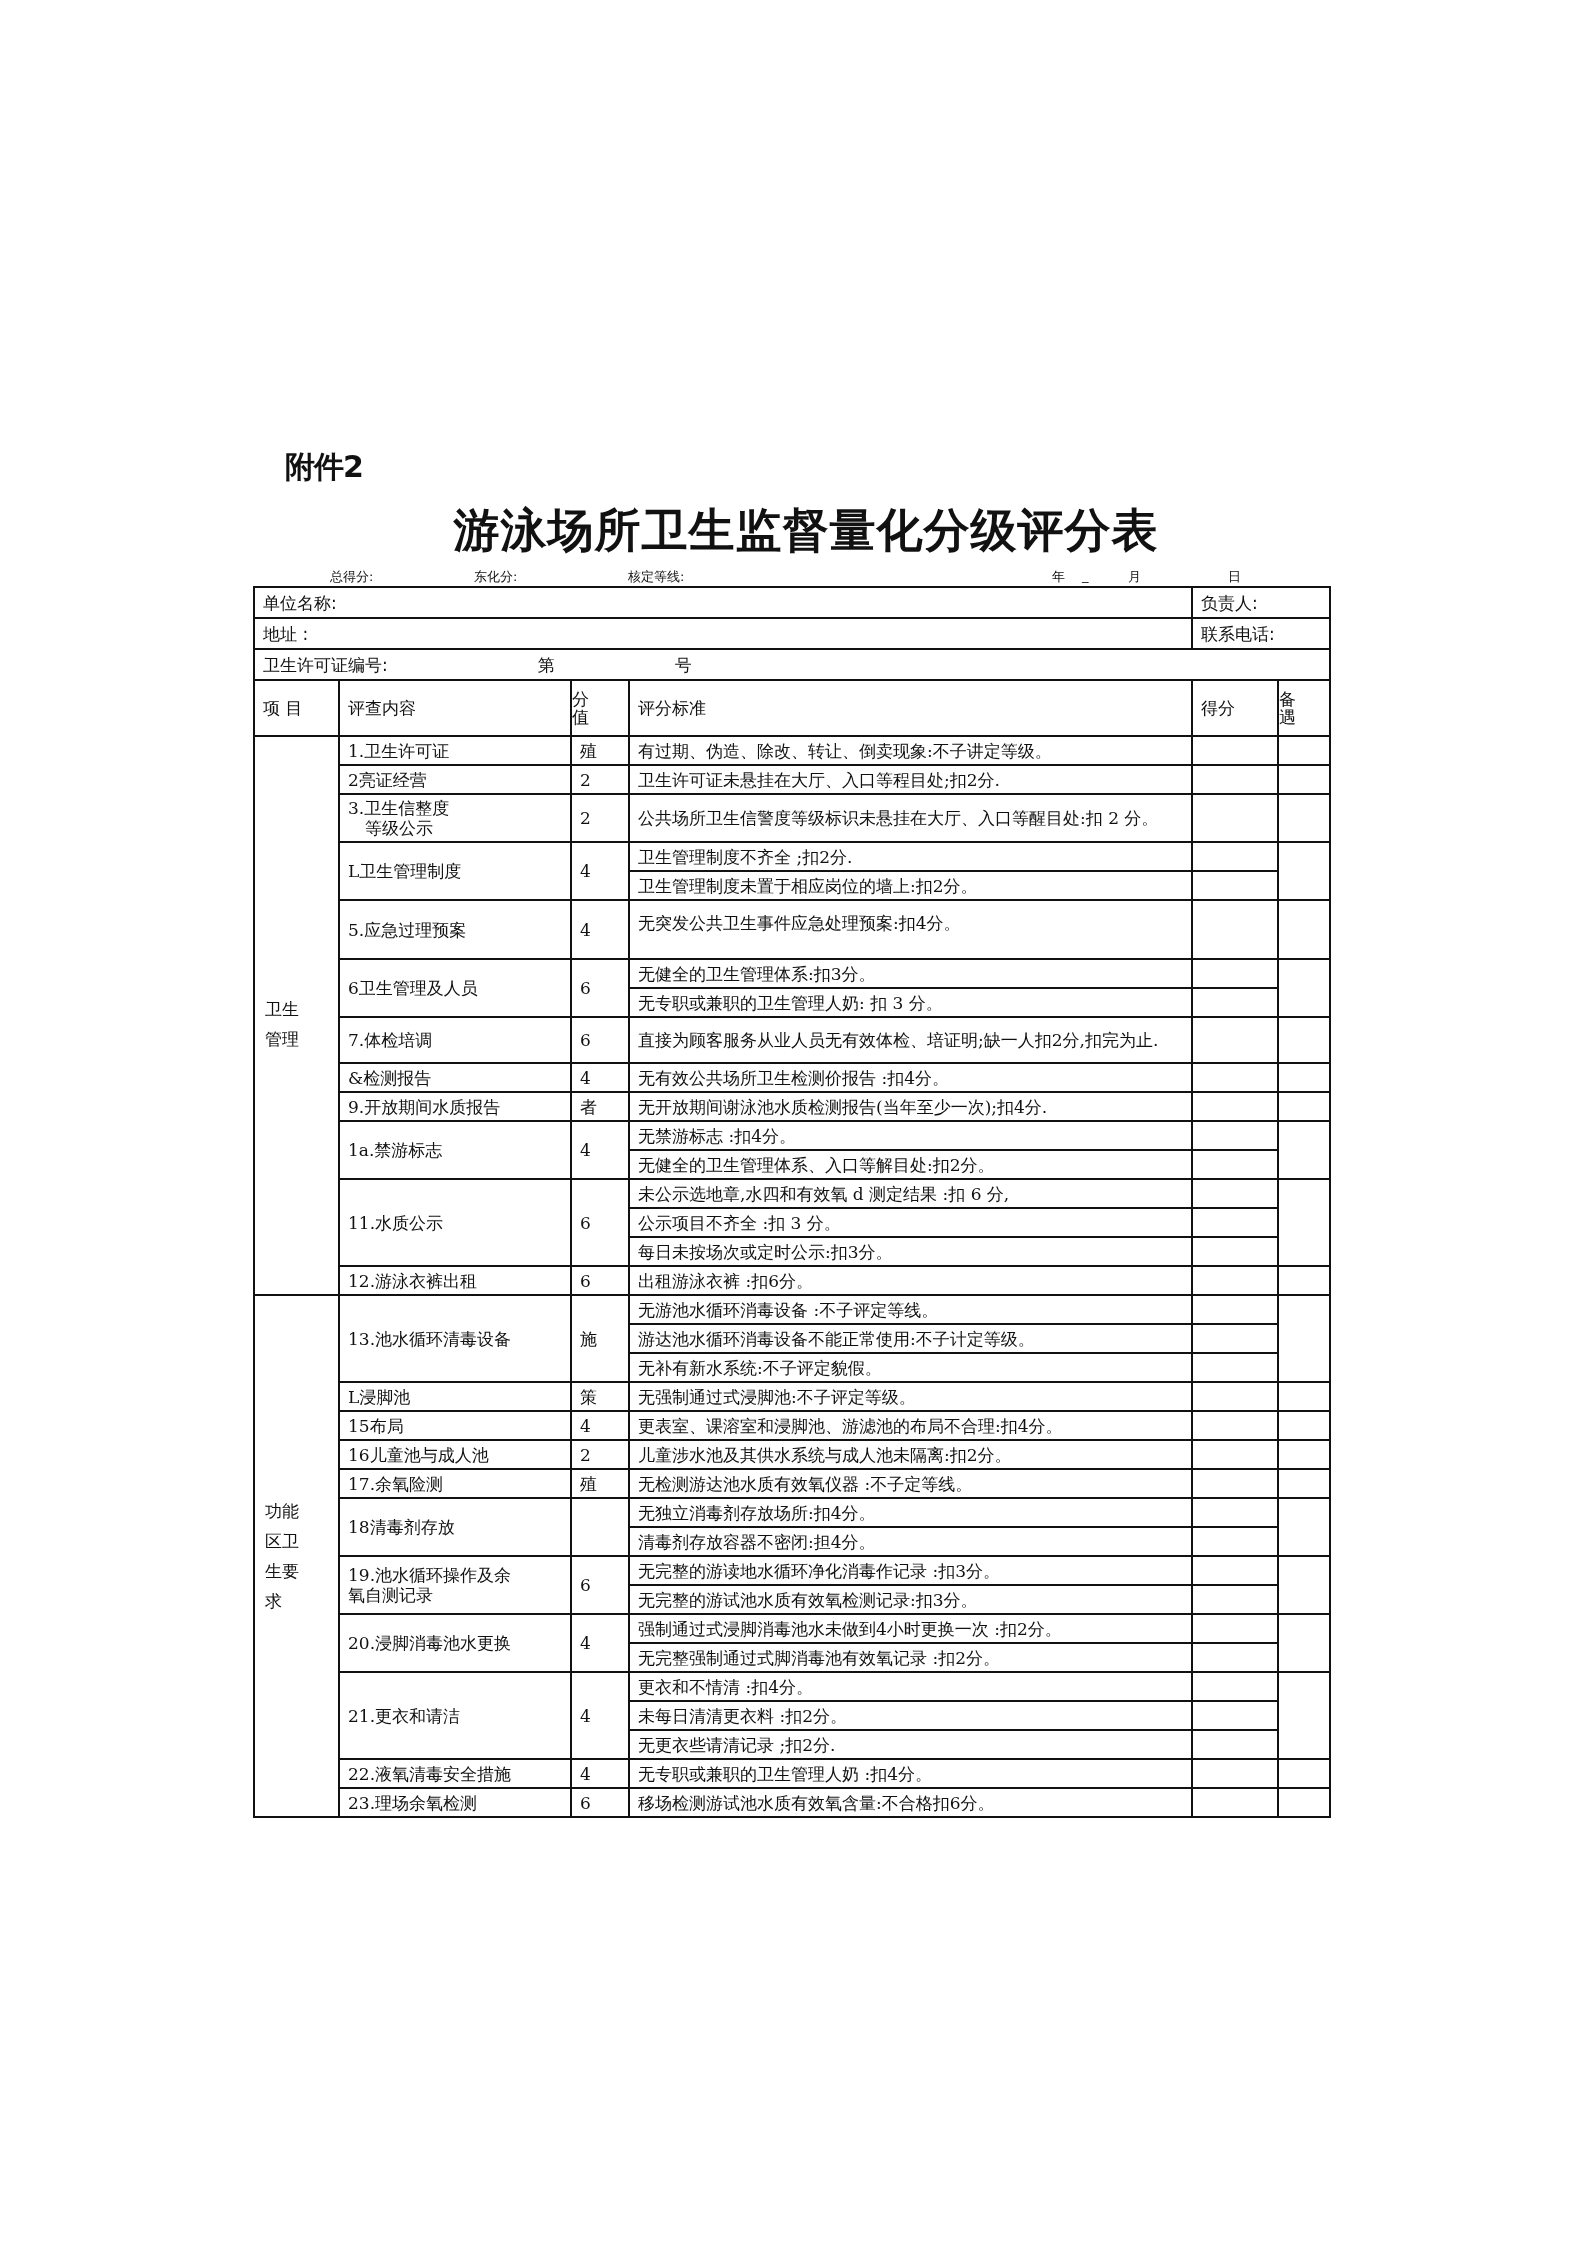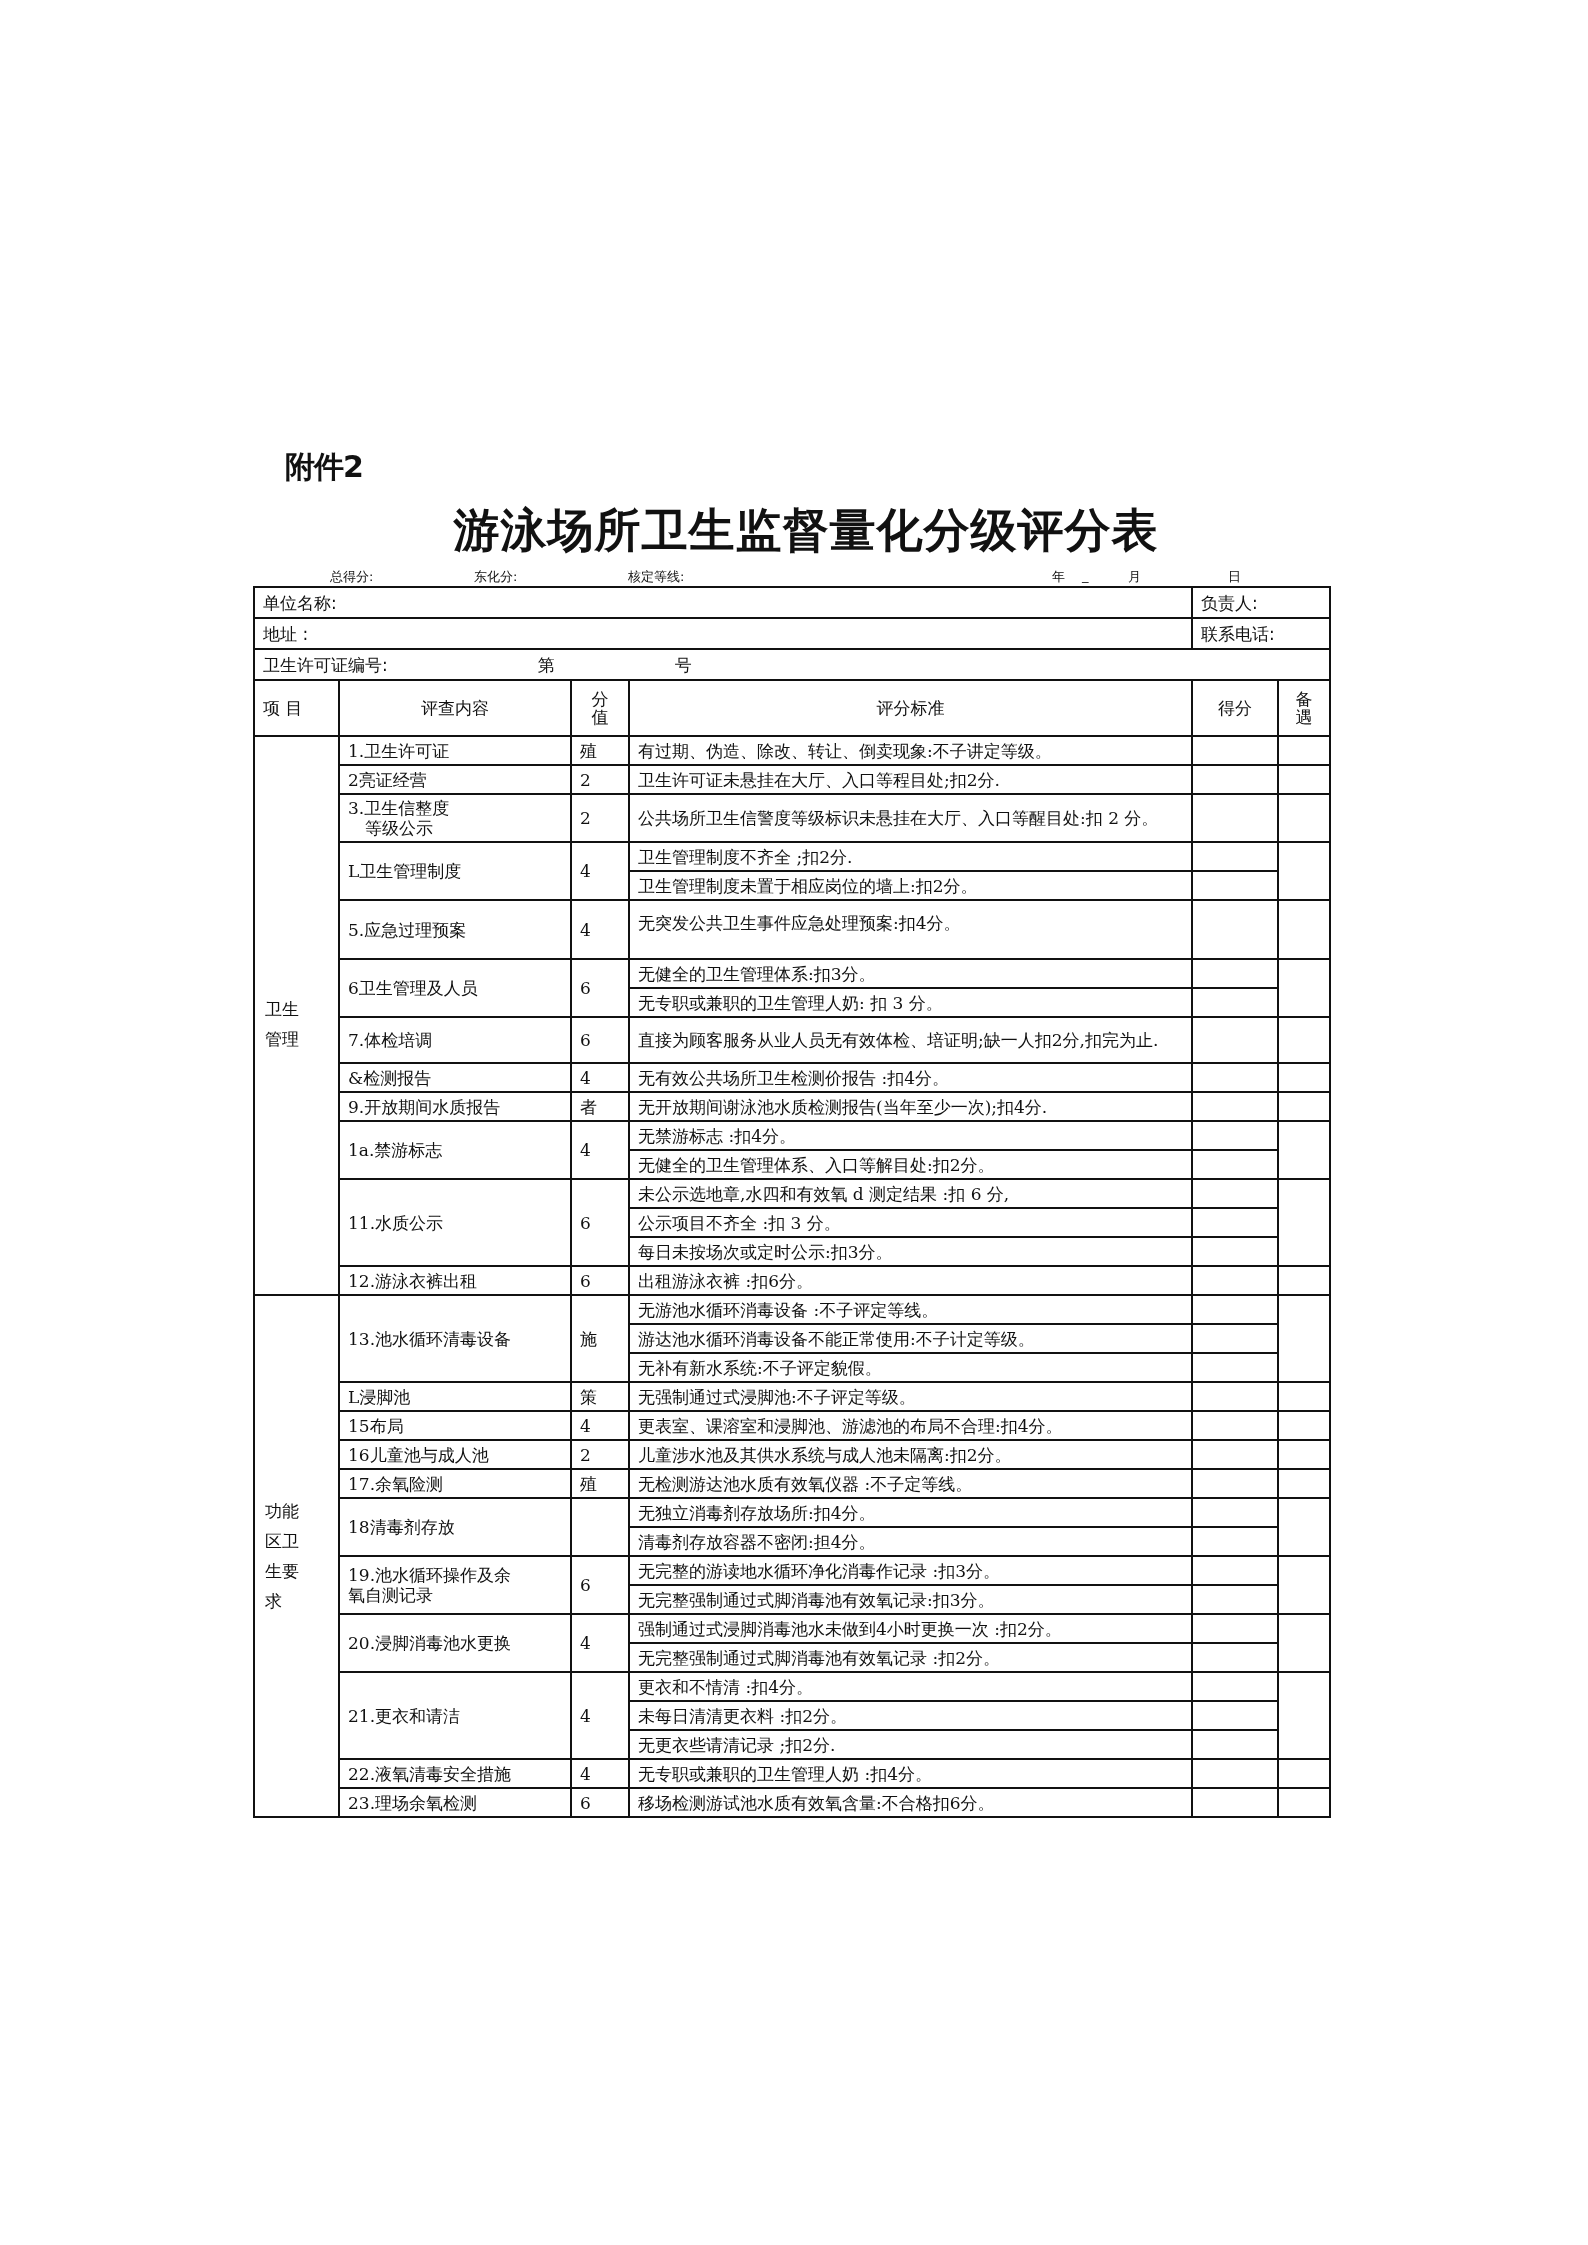--- a/index.html
+++ b/index.html
@@ -8,21 +8,21 @@
   .attach { position: absolute; left: 285px; top: 447px; font-family: "DejaVu Sans", sans-serif;
             font-weight: bold; font-size: 30px; letter-spacing: -1px; }
   .title { position: absolute; left: 0; width: 1588px; top: 500px; text-align: center;
            font-family: "DejaVu Sans", sans-serif; font-weight: bold; font-size: 46px; letter-spacing: 1px; }
   .title span { display: inline-block; margin-left: 24px; }
   .meta { position: absolute; top: 568px; font-family: "DejaVu Sans", sans-serif; font-size: 13px; }
   table.form { position: absolute; left: 253px; top: 586px; width: 1076px; border-collapse: collapse;
                table-layout: fixed; font-size: 17px; }
   table.form td { border: 2px solid #111; padding: 0 8px; vertical-align: middle; line-height: 20px; }
   .info td { height: 29px; font-family: "DejaVu Sans", sans-serif; }
-  .hdr td { height: 54px; text-align: center; font-family: "DejaVu Sans", sans-serif; }
+  .hdr td { height: 54px; font-family: "DejaVu Sans", sans-serif; }
   .hdr td.vert { padding: 0; line-height: 18px; }
   td.cat { font-family: "DejaVu Sans", sans-serif; padding-left: 10px !important; line-height: 30px !important; }
   td.item { font-size: 17px; }
   td.val { text-align: left; }
   td.crit { font-size: 17px; }
   tr.r td { height: 27px; }
   .lic-num { display: inline-block; margin-left: 150px; }
   .lic-hao { display: inline-block; margin-left: 120px; }
 </style>
 </head>
@@ -249,21 +249,21 @@
         <td rowspan="2" class="item">
           <div>19.池水循环操作及余</div>
           <div>氧自测记录</div>
         </td>
         <td rowspan="2" class="val">6</td>
         <td class="crit">无完整的游读地水循环净化消毒作记录 :扣3分。</td>
         <td></td>
         <td rowspan="2"></td>
       </tr>
       <tr class="r">
-        <td class="crit">无完整强制通过式脚消毒池有效氧记录:扣3分。</td>
+        <td class="crit">无完整的游试池水质有效氧检测记录:扣3分。</td>
         <td></td>
       </tr>
       <tr class="r">
         <td rowspan="2" class="item">20.浸脚消毒池水更换</td>
         <td rowspan="2" class="val">4</td>
         <td class="crit">强制通过式浸脚消毒池水未做到4小时更换一次 :扣2分。</td>
         <td></td>
         <td rowspan="2"></td>
       </tr>
       <tr class="r">

